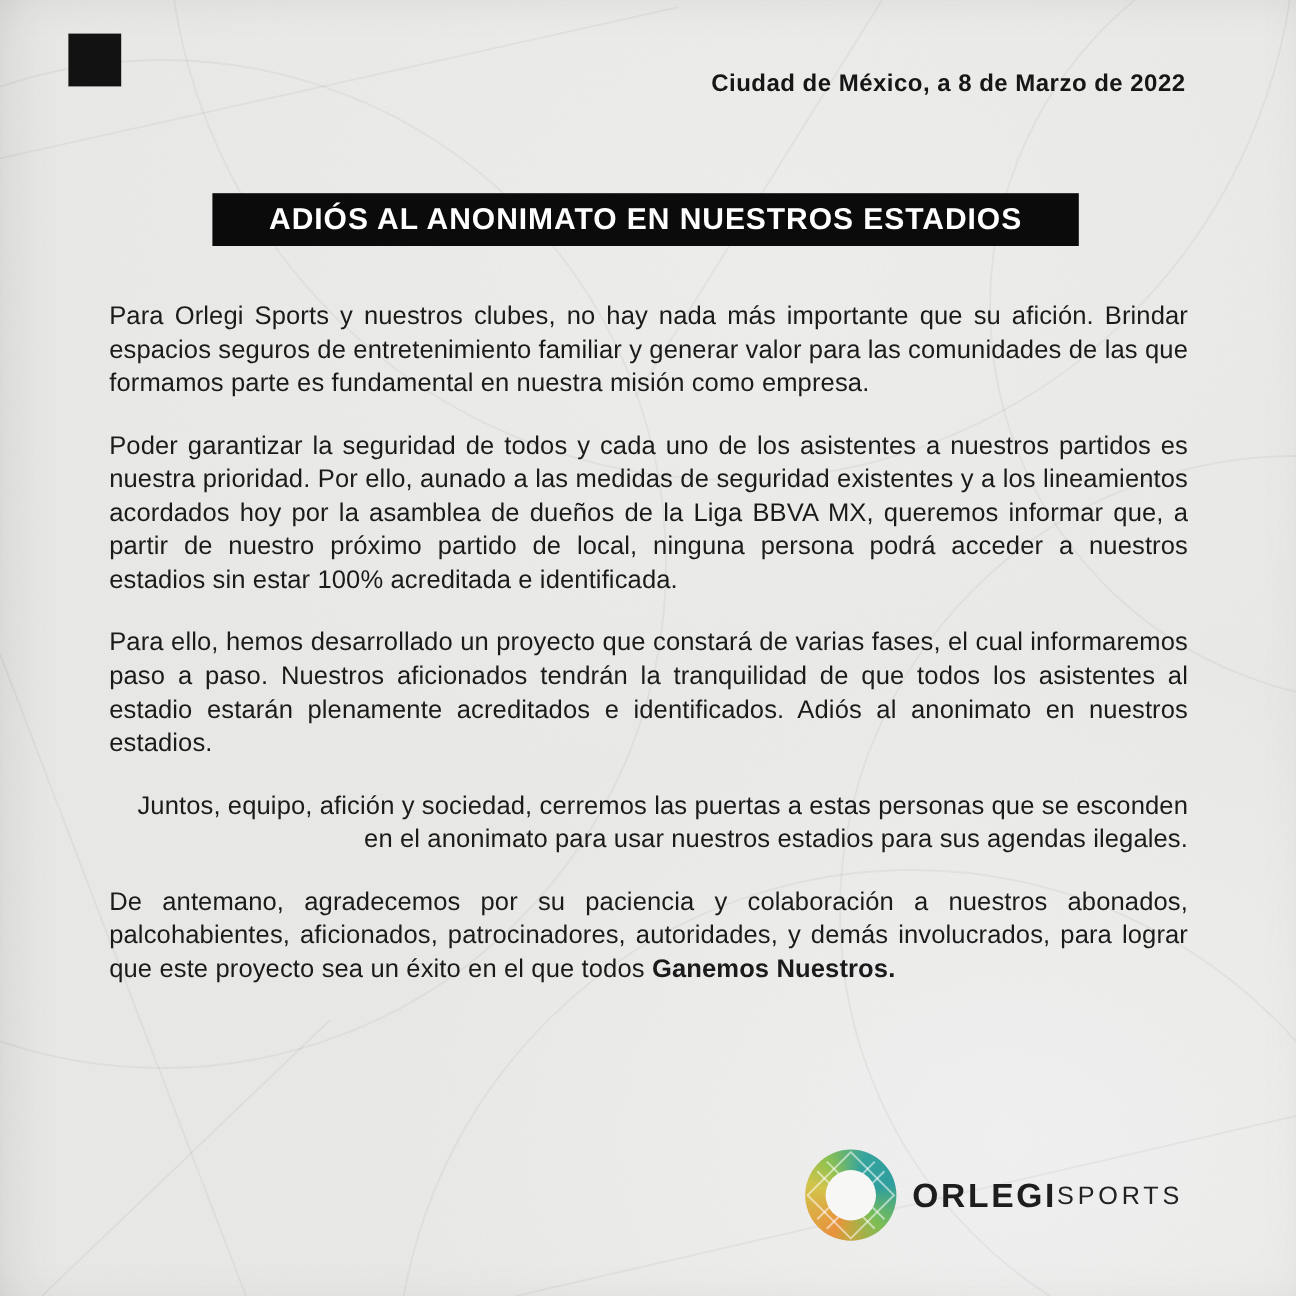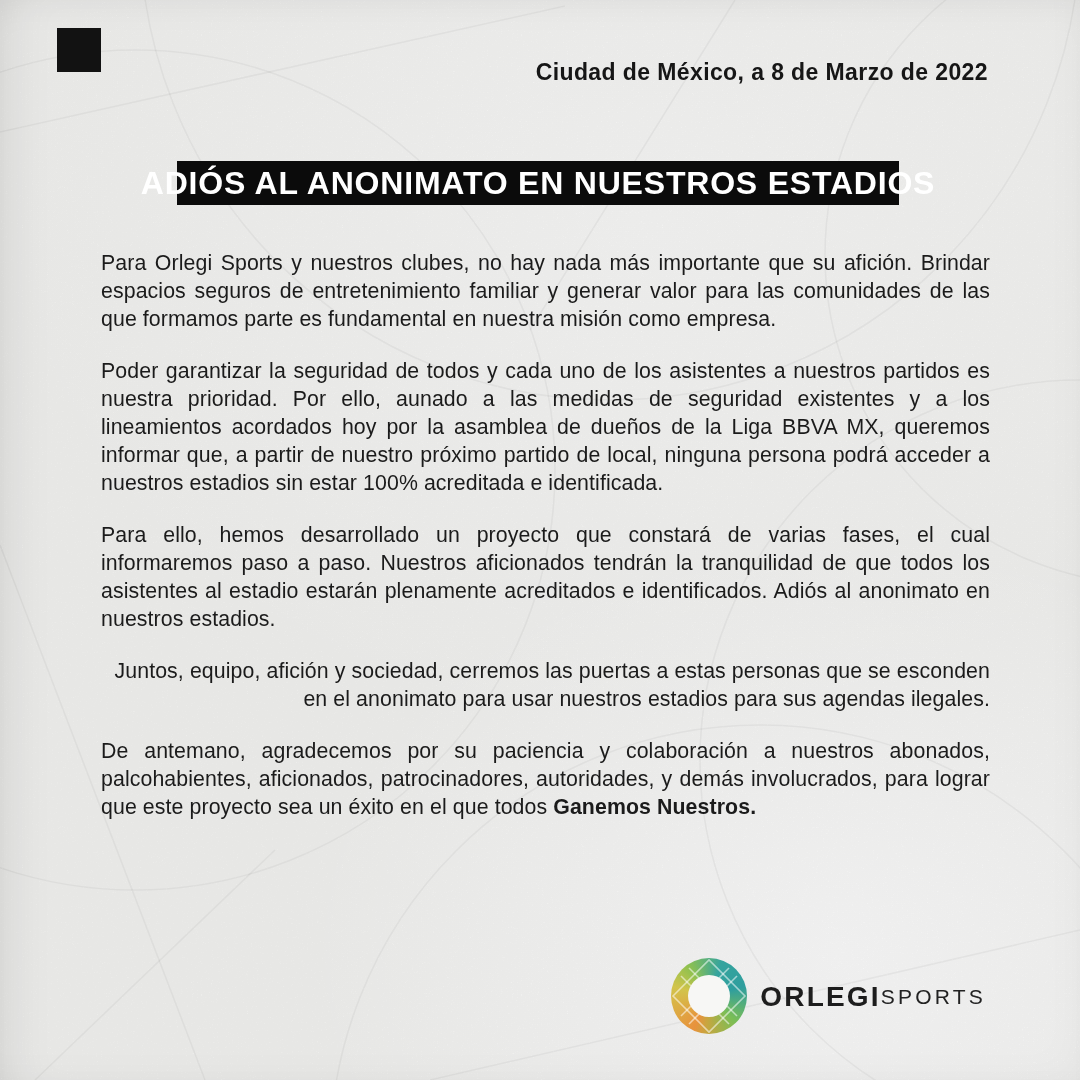--- a/index.html
+++ b/index.html
@@ -32,53 +32,53 @@
     left: 57px;
     top: 28px;
     width: 44px;
     height: 44px;
     background: #121212;
   }
   .dateline {
     position: absolute;
     top: 59px;
     right: 92px;
-    font-size: 23px;
+    font-size: 20px;
     font-weight: bold;
     letter-spacing: 0.4px;
     color: #161616;
   }
   .title-bar {
     position: absolute;
     left: 177px;
     top: 161px;
     width: 722px;
     height: 44px;
     background: var(--banner-bg, #0b0b0b);
     display: flex;
     align-items: center;
     justify-content: center;
   }
   .title-bar span {
     color: var(--banner-text, #ffffff);
-    font-size: 32px;
+    font-size: 25px;
     font-weight: bold;
     letter-spacing: 0.8px;
     white-space: nowrap;
   }
   .body-text {
     position: absolute;
     left: 85px;
     top: 249px;
     width: 905px;
     font-size: 21.3px;
     line-height: 28px;
     letter-spacing: 0.1px;
   }
-  .body-text p { margin: 0 0 24px 16px; text-align: justify; }
+  .body-text p { margin: 0 0 24px 6px; text-align: justify; }
   .body-text p.left { text-align: right; }
   .body-text strong { font-weight: bold; }
   .hashtag {
     position: absolute;
     left: 108px;
     top: 963px;
     font-size: 47px;
     font-weight: bold;
     letter-spacing: 0.5px;
     color: #111111;

